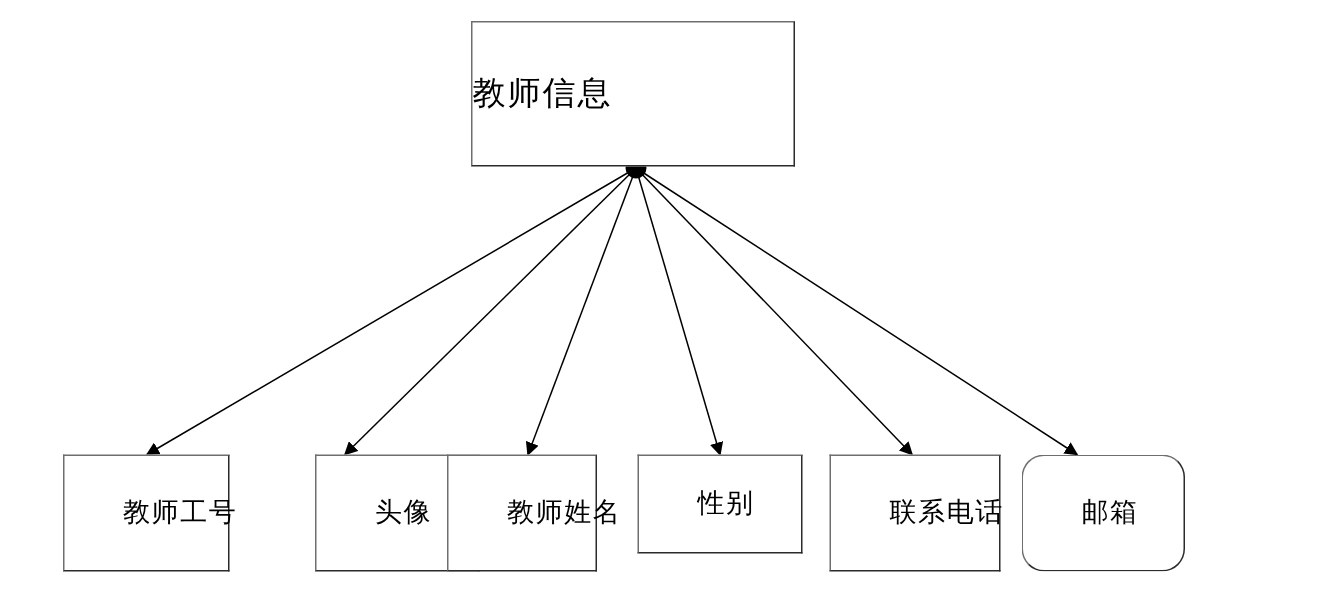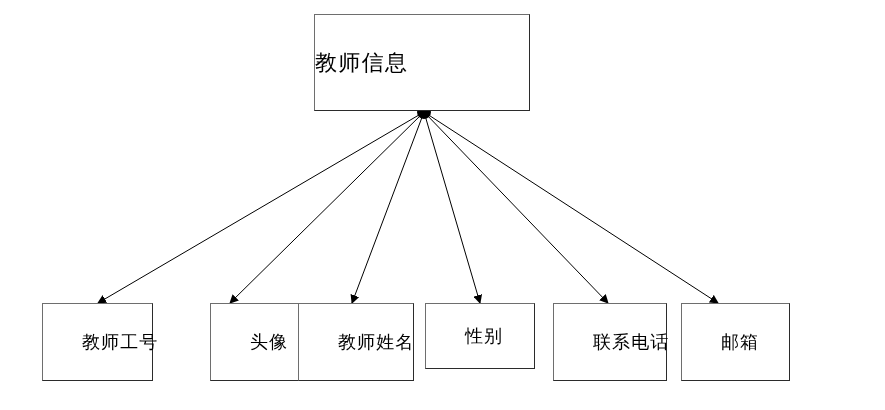--- a/index.html
+++ b/index.html
@@ -92,26 +92,26 @@
   <div class="node-box" id="entity-box" style="left: 314px; top: 14px; width: 216px; height: 97px;">
     <span class="node-label">教师信息</span>
   </div>
 
   <div class="node-box attr-box" id="attr-box-0" style="left: 42px; top: 303px; width: 111px; height: 78px;">
     <span class="node-label">教师工号</span>
   </div>
   <div class="node-box attr-box" id="attr-box-1" style="left: 170px; top: 303px; width: 110px; height: 78px; margin-left: 40px;">
     <span class="node-label">头像</span>
   </div>
-  <div class="node-box attr-box" id="attr-box-2" style="left: 298px; top: 303px; width: 116px; height: 78px;">
+  <div class="node-box attr-box" id="attr-box-2" style="left: 298px; top: 303px; width: 100px; height: 78px;">
     <span class="node-label">教师姓名</span>
   </div>
   <div class="node-box attr-box" id="attr-box-3" style="left: 425px; top: 303px; width: 110px; height: 66px;">
     <span class="node-label">性别</span>
   </div>
   <div class="node-box attr-box" id="attr-box-4" style="left: 553px; top: 303px; width: 114px; height: 78px;">
     <span class="node-label">联系电话</span>
   </div>
-  <div class="node-box attr-box" id="attr-box-5" style="left: 681px; top: 303px; width: 109px; height: 78px;">
+  <div class="node-box attr-box" id="attr-box-5" style="left: 681px; top: 303px; width: 109px; height: 78px; border-radius: 15px;">
     <span class="node-label">邮箱</span>
   </div>
 
 </div>
 
 </body></html>

